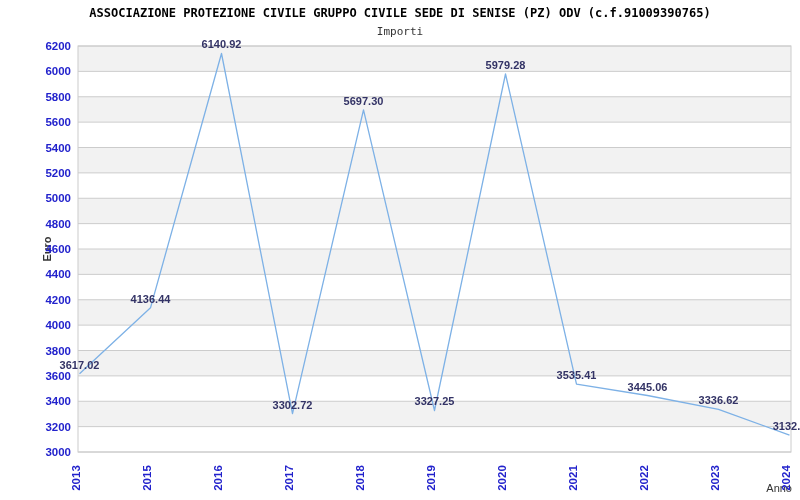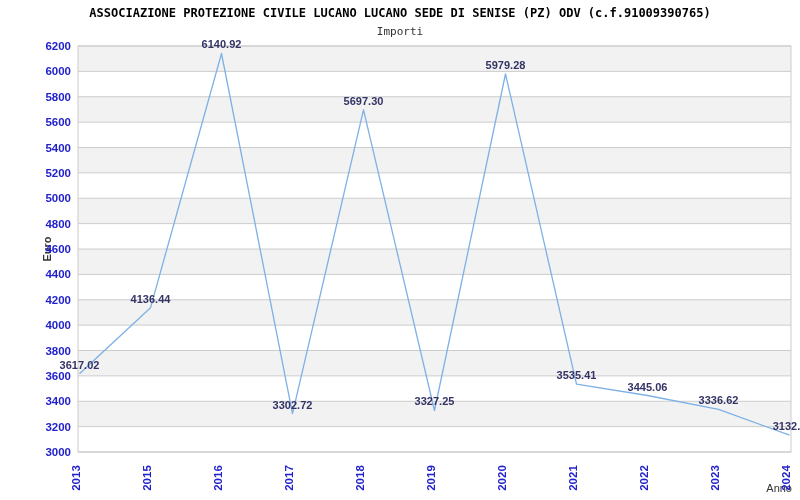--- a/index.html
+++ b/index.html
@@ -46,21 +46,21 @@
     font-size: 11px;
     font-weight: normal;
     color: #333333;
   }
   svg { position: absolute; top: 0; left: 0; }
 </style>
 </head>
 <body>
 
 <div id="stage">
-  <div class="chart-title">ASSOCIAZIONE PROTEZIONE CIVILE LUCANO LUCANO SEDE DI SENISE (PZ) ODV (c.f.91009390765)</div>
+  <div class="chart-title">ASSOCIAZIONE PROTEZIONE CIVILE GRUPPO CIVILE SEDE DI SENISE (PZ) ODV (c.f.91009390765)</div>
   <div class="chart-subtitle">Importi</div>
   <div class="y-axis-title">Euro</div>
   <div class="x-axis-title">Anno</div>
   <svg id="plot" width="800" height="500">
       <rect x="78" y="46" width="713" height="25.375" fill="#f2f2f2"></rect>
       <rect x="78" y="96.75" width="713" height="25.375" fill="#f2f2f2"></rect>
       <rect x="78" y="147.5" width="713" height="25.375" fill="#f2f2f2"></rect>
       <rect x="78" y="198.25" width="713" height="25.375" fill="#f2f2f2"></rect>
       <rect x="78" y="249" width="713" height="25.375" fill="#f2f2f2"></rect>
       <rect x="78" y="299.75" width="713" height="25.375" fill="#f2f2f2"></rect>

